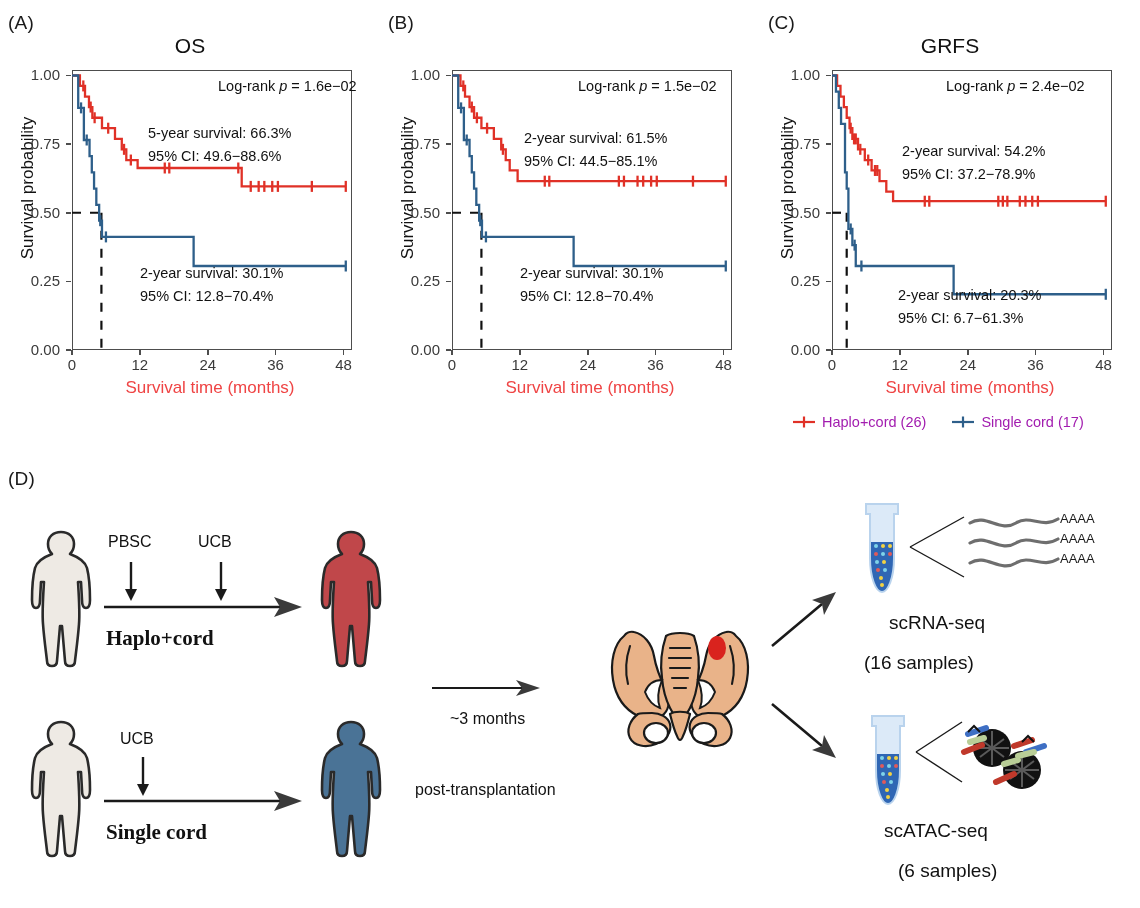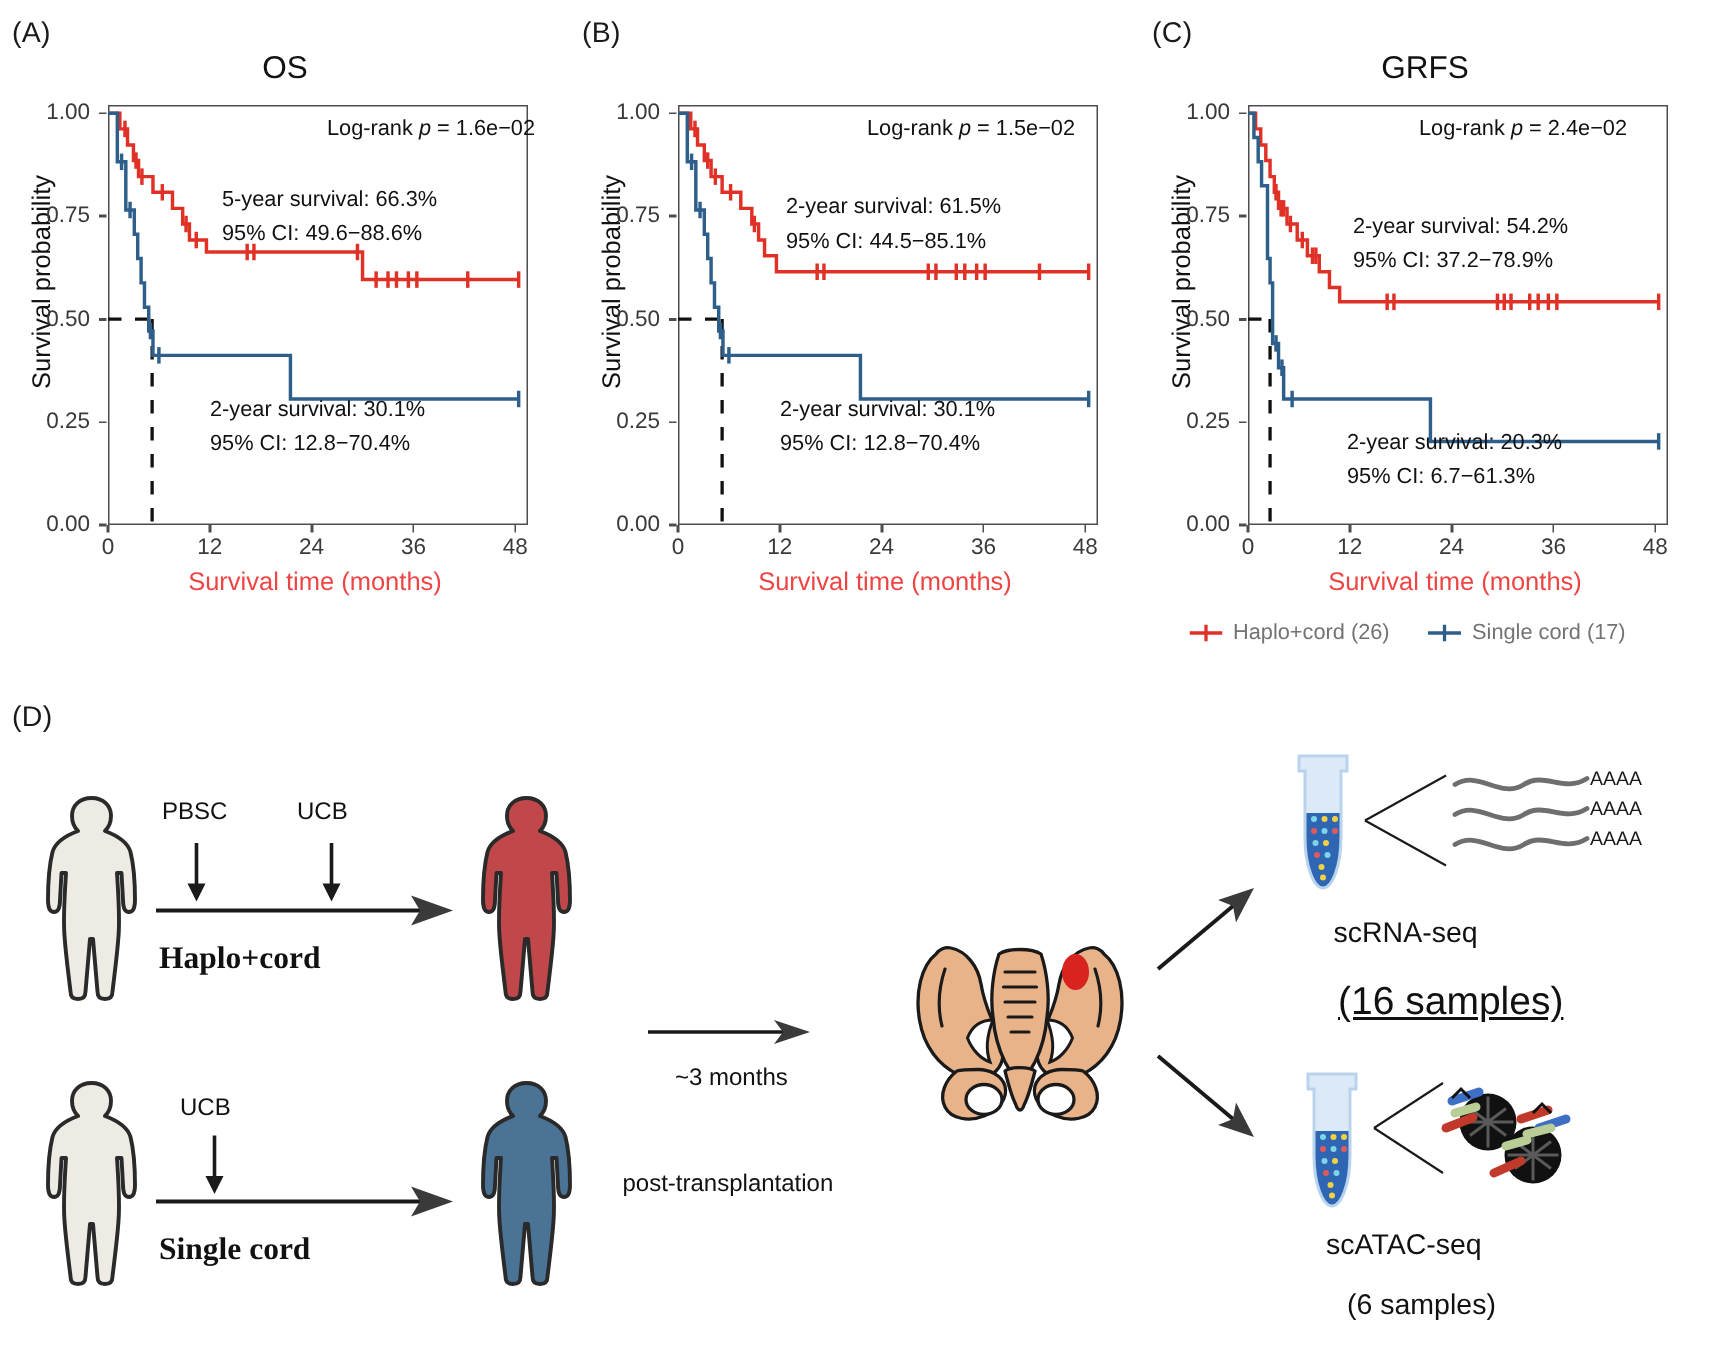--- a/index.html
+++ b/index.html
@@ -47,21 +47,21 @@
 
   .annot{
     position:absolute;font-size:14.5px;color:#111;white-space:nowrap;
   }
   .annot .ital{font-style:italic;}
 
   svg.curves{position:absolute;left:72px;top:70px;width:280px;height:280px;overflow:visible;}
 
   
   .legend{position:absolute;display:flex;align-items:center;gap:26px;}
-  .legend-item{display:flex;align-items:center;gap:7px;font-size:14.5px;color:#737373;}
+  .legend-item{display:flex;align-items:center;gap:7px;font-size:14.5px;color:#a21caf;}
   .legend-key{width:22px;height:14px;}
 
   
   .dlabel{position:absolute;font-size:16px;color:#111;white-space:nowrap;}
   .dlabel.bold{font-weight:bold;font-size:21px;font-family:Liberation Serif, serif;}
   svg.dfig{position:absolute;overflow:visible;}
 </style>
 </head>
 <body>
 
@@ -387,21 +387,21 @@
     <g fill="none" stroke="#6e6e6e" stroke-width="3.2" stroke-linecap="round">
       <path d="M62 18 C78 8 92 28 108 18 C122 9 134 24 150 14"></path>
       <path d="M62 38 C78 28 92 48 108 38 C122 29 134 44 150 34"></path>
       <path d="M62 58 C78 48 92 68 108 58 C122 49 134 64 150 54"></path>
     </g>
     <text x="152" y="18" font-family="'Liberation Sans',sans-serif" font-size="13" fill="#1a1a1a">AAAA</text>
     <text x="152" y="38" font-family="'Liberation Sans',sans-serif" font-size="13" fill="#1a1a1a">AAAA</text>
     <text x="152" y="58" font-family="'Liberation Sans',sans-serif" font-size="13" fill="#1a1a1a">AAAA</text>
   </svg>
   <div class="dlabel" style="left:889px;top:612px;font-size:19px;">scRNA-seq</div>
-  <div class="dlabel" style="left:892px;top:652px;font-size:26px;text-decoration:underline;">(16 samples)</div>
+  <div class="dlabel" style="left:864px;top:652px;font-size:19px;">(16 samples)</div>
 
   <svg class="dfig" style="left:858px;top:712px;width:60px;height:100px;" viewBox="0 0 60 100">
     <path d="M14 4 L46 4 L46 14 L42 14 L42 58 C42 78 36 92 30 92 C24 92 18 78 18 58 L18 14 L14 14 Z" fill="#DCEAF8" stroke="none"></path>
     <path d="M18 42 L42 42 L42 58 C42 78 36 92 30 92 C24 92 18 78 18 58 Z" fill="#2F66B4"></path>
     <path d="M14 4 L46 4 L46 14 L42 14 L42 58 C42 78 36 92 30 92 C24 92 18 78 18 58 L18 14 L14 14 Z" fill="none" stroke="#B9D3ED" stroke-width="2"></path>
     <g>
       <circle cx="24" cy="46" r="2" fill="#7FD4E8"></circle>
         <circle cx="31" cy="46" r="2" fill="#F2D243"></circle>
       <circle cx="38" cy="46" r="2" fill="#F2D243"></circle>
       <circle cx="24" cy="54" r="2" fill="#E05A5A"></circle>

